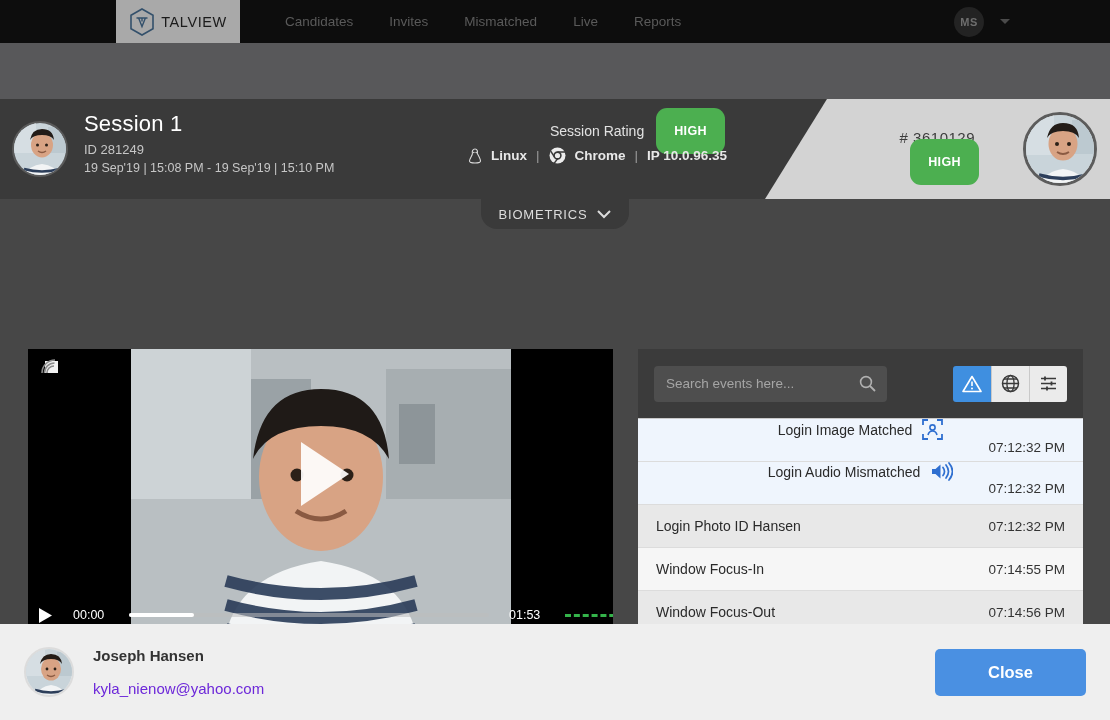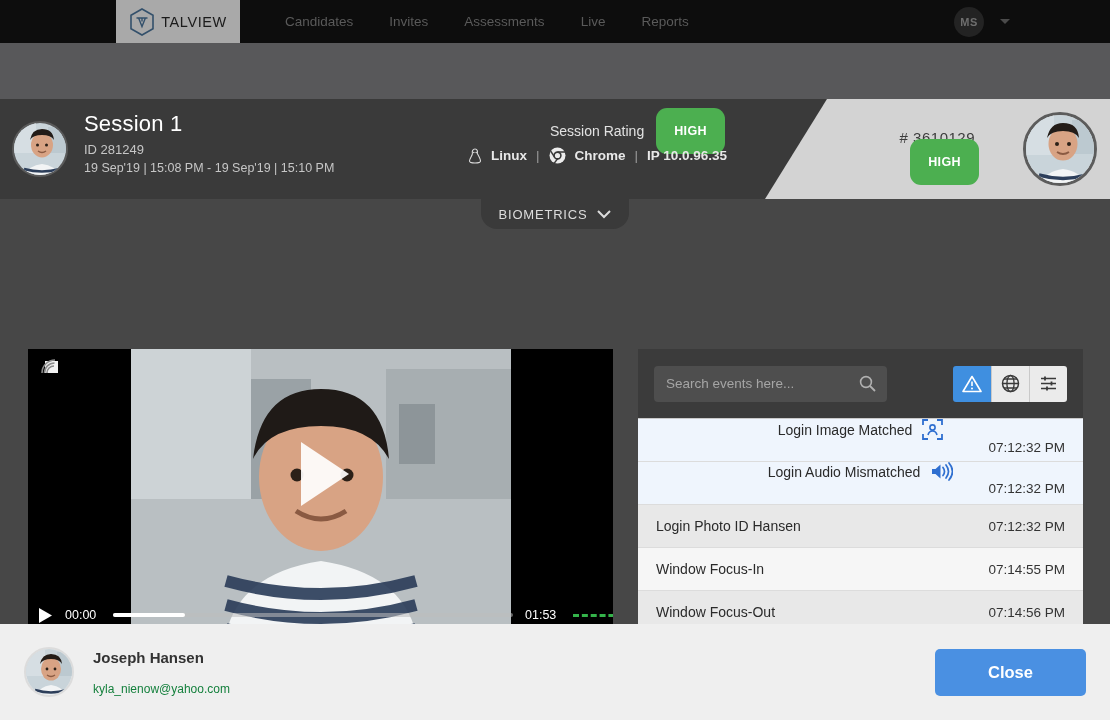--- a/index.html
+++ b/index.html
@@ -83,21 +83,21 @@
   
   .video-box { position:absolute; left:28px; top:150px; width:585px; height:284px; background:#000; overflow:hidden; }
   .video-frame { position:absolute; left:103px; top:0; width:380px; height:284px; overflow:hidden; }
   .wifi-ico { position:absolute; left:12px; top:9px; }
   .play-overlay {
     position:absolute; left:0; top:0; width:585px; height:250px;
     display:flex; align-items:center; justify-content:center;
   }
   .video-controls {
     position:absolute; left:0; bottom:0; width:653px; height:36px;
-    display:flex; align-items:center; gap:12px; padding:0 10px; color:#fff; font-size:12px;
+    display:flex; align-items:center; gap:20px; padding:0 10px; color:#fff; font-size:12px;
   }
   .vc-play { cursor:pointer; display:flex; align-items:center; }
   .vc-time { font-size:12.5px; min-width:36px; }
   .vc-bar { flex:1; height:4px; background:rgba(190,190,190,.55); position:relative; border-radius:2px; }
   .vc-bar-fill { position:absolute; left:0; top:0; height:4px; width:18%; background:#fff; border-radius:2px; }
   .vc-dashes { width:68px; height:0; border-top:3px dashed #34b34a; }
   .vc-speed { font-size:14px; font-weight:bold; min-width:18px; text-align:left; }
 
   
   .events-panel { position:absolute; left:638px; top:150px; width:445px; height:284px; background:#3b3b3b; }
@@ -129,21 +129,21 @@
   .wf-playhead { position:absolute; left:3px; top:8px; width:4px; height:66px; background:#2f7fd4; }
 
   
   .footer {
     position:absolute; left:0; bottom:0; width:1110px; height:96px; background:#efefef;
     display:flex; align-items:center; padding:0 24px;
   }
   .f-avatar { width:50px; height:50px; border-radius:50%; overflow:hidden; border:2px solid #dcdcdc; flex:none; }
   .f-info { margin-left:19px; }
   .f-name { font-size:15px; font-weight:bold; color:#333; }
-  .f-email { font-size:12px; color:#15803d; margin-top:16px; }
+  .f-email { font-size:15px; color:#6d28d9; margin-top:16px; }
   .close-btn {
     margin-left:auto; width:151px; height:47px; background:#4a90e2; border:none; border-radius:5px;
     color:#fff; font-size:16.5px; font-weight:bold; cursor:pointer; font-family:"Liberation Sans", sans-serif;
   }
 </style>
 </head>
 <body>
 
 <div class="app">
 
@@ -151,21 +151,21 @@
     <div class="logo-panel">
       <svg class="logo-hex" viewBox="0 0 26 28">
         <polygon points="13,1 24,7.2 24,20.8 13,27 2,20.8 2,7.2" fill="none" stroke="#33506b" stroke-width="1.6"></polygon>
         <path d="M7.5 10 H18.5 M13 10 V13.5 M9.8 10.5 L13 18.5 L16.2 10.5" fill="none" stroke="#33506b" stroke-width="1.4"></path>
       </svg>
       <span class="logo-text">TALVIEW</span>
     </div>
     <div class="nav-links">
       <a href="#">Candidates</a>
       <a href="#">Invites</a>
-      <a href="#">Assessments</a>
+      <a href="#">Mismatched</a>
       <a href="#">Live</a>
       <a href="#">Reports</a>
     </div>
     <div class="nav-user">
       <div class="nav-avatar">MS</div>
       <div class="caret-down"></div>
     </div>
   </div>
 
   <div class="overlay-band"></div>

